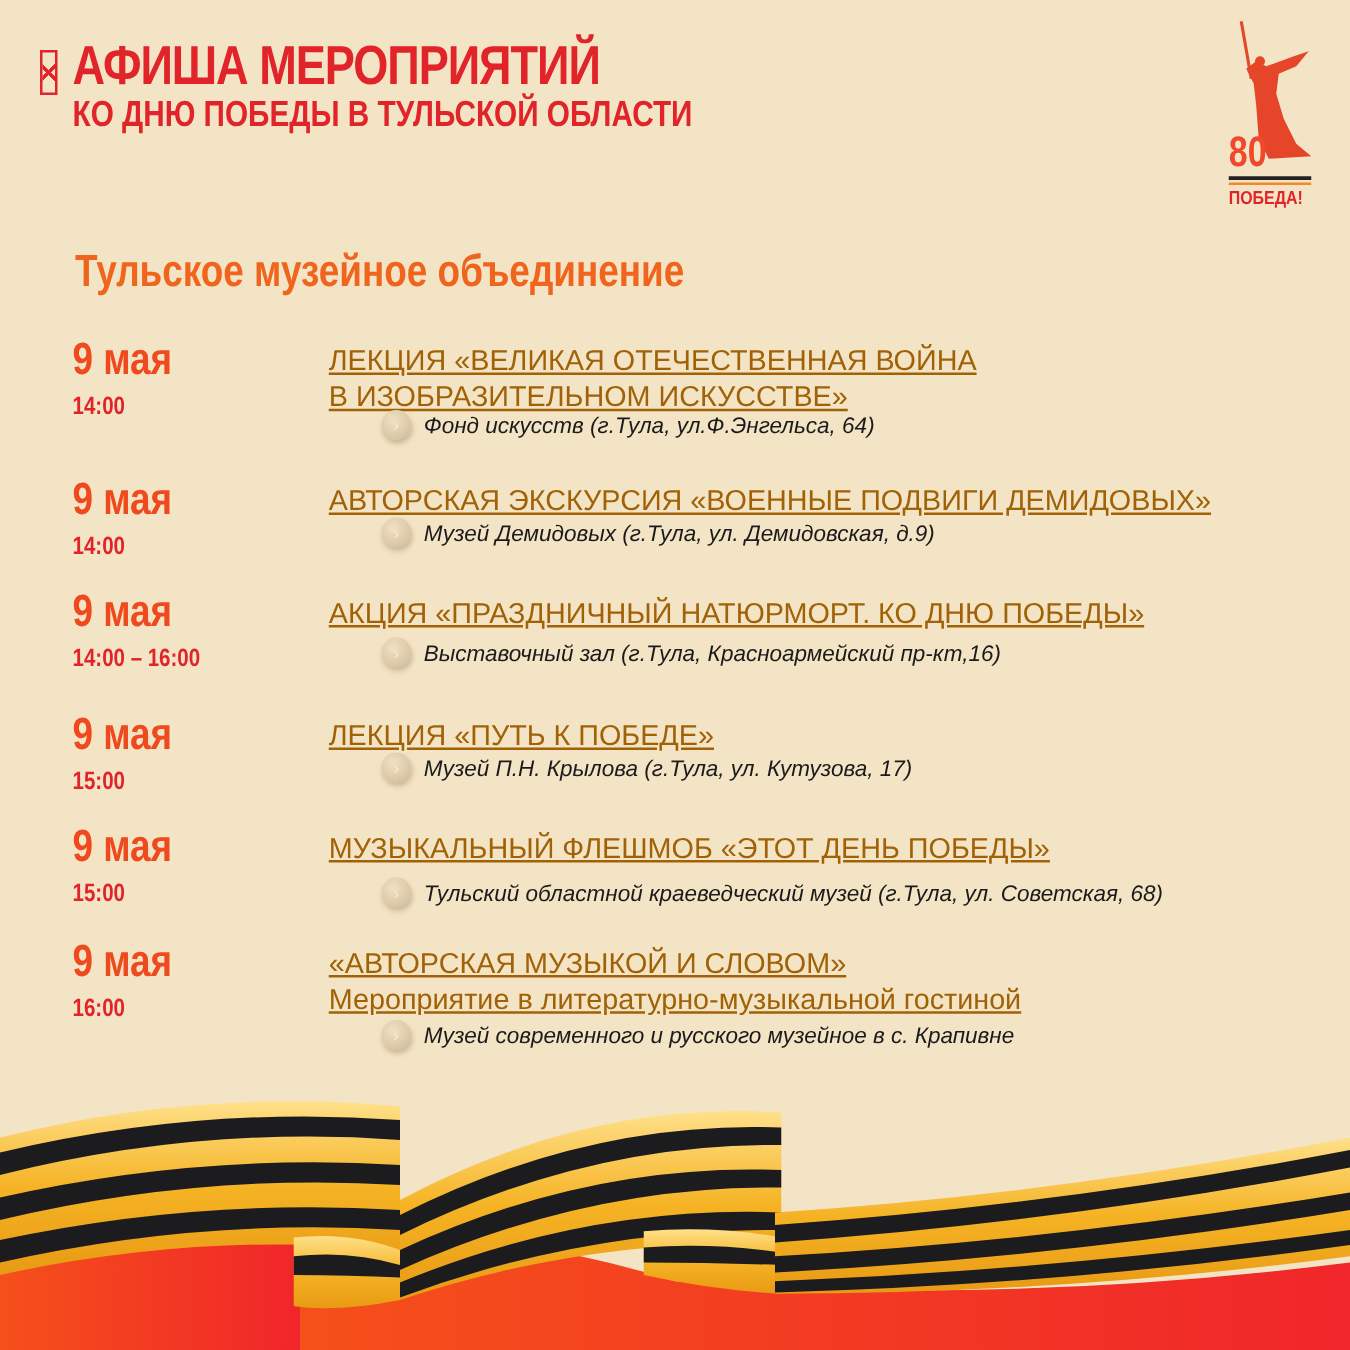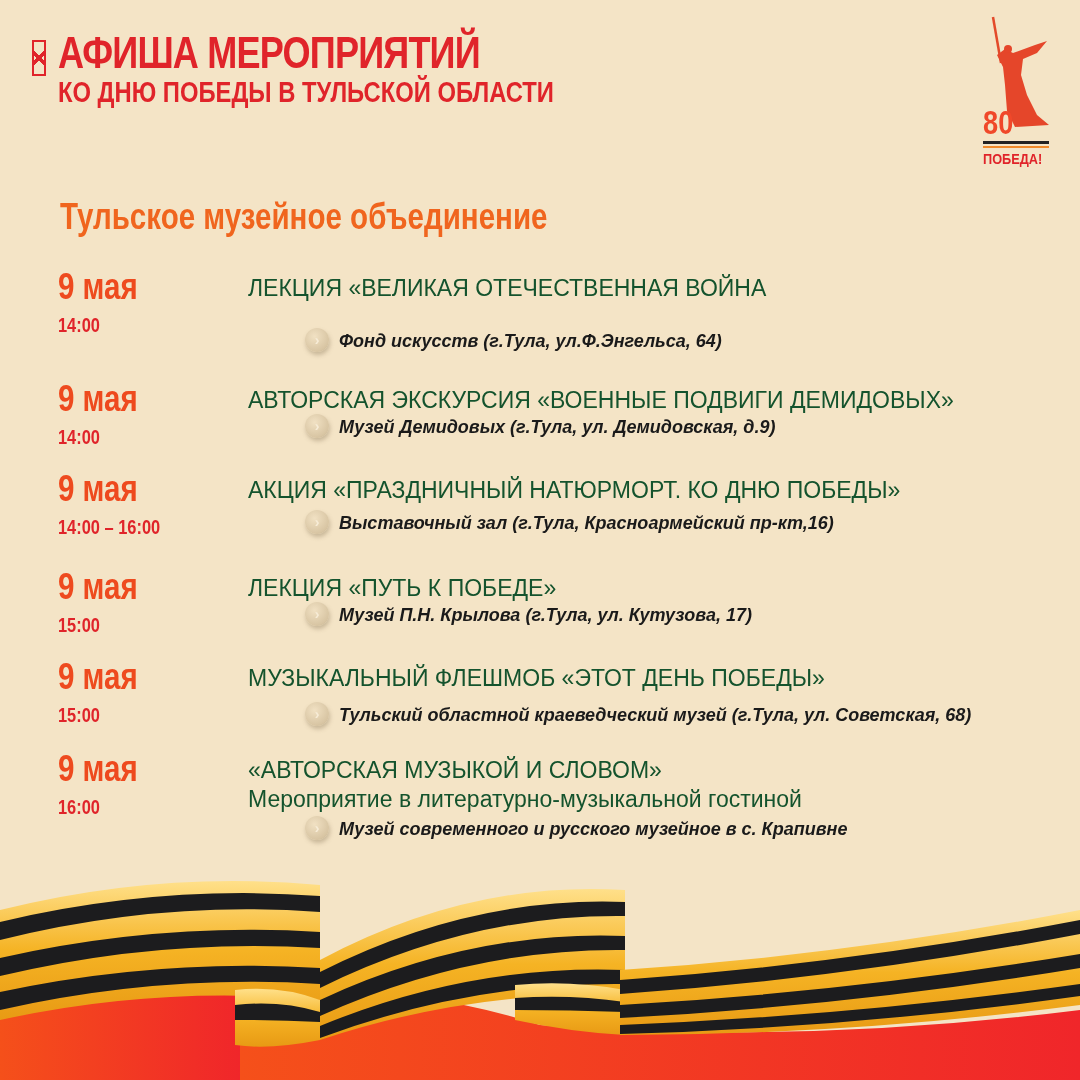--- a/index.html
+++ b/index.html
@@ -48,26 +48,26 @@
     position:absolute; left:58px; top:0; white-space:nowrap;
     font-weight:bold; color:#ee4a1e; font-size:36px;
     transform:scaleX(0.82); transform-origin:left top;
   }
   .ev-time {
     position:absolute; left:58px; top:48px; white-space:nowrap;
     font-weight:bold; color:#e0242a; font-size:20px;
     transform:scaleX(0.82); transform-origin:left top;
   }
   .ev-title {
-    position:absolute; left:248px; top:8px; white-space:nowrap;
-    color:#14532d; font-size:23px; line-height:29px;
+    position:absolute; left:263px; top:8px; white-space:nowrap;
+    color:#a16207; font-size:23px; line-height:29px;text-decoration:underline;
   }
   .ev-venue {
     position:absolute; left:305px; white-space:nowrap;
-    color:#1a1a1a; font-size:18px; font-style:italic;font-weight:bold;
+    color:#1a1a1a; font-size:18px; font-style:italic;
   }
   .chev {
     display:inline-block; width:24px; height:24px; border-radius:50%;
     background:radial-gradient(circle at 40% 35%, #f1e1c3 0%, #d8c5a3 70%, #b9a789 100%);
     box-shadow:1px 3px 4px rgba(120,100,70,0.35);
     vertical-align:middle; margin-right:10px; position:relative; top:-2px;
     color:#f7ecd7; font-size:14px; line-height:24px; text-align:center; font-style:normal;
   }
   .ribbon { position:absolute; left:0; top:860px; width:1080px; height:220px; }
 </style>
@@ -92,20 +92,21 @@
   <div class="emblem-text">ПОБЕДА!</div>
 </div>
 
 <div class="section-title">Тульское музейное объединение</div>
 
 <div class="event" style="top:266px;">
   <div class="ev-date">9 мая</div>
   <div class="ev-time">14:00</div>
   <div class="ev-title">
     <div>ЛЕКЦИЯ «ВЕЛИКАЯ ОТЕЧЕСТВЕННАЯ ВОЙНА</div>
+    <div>В ИЗОБРАЗИТЕЛЬНОМ ИСКУССТВЕ»</div>
   </div>
   <div class="ev-venue" style="top:64px;">
     <span class="chev">›</span><span>Фонд искусств (г.Тула, ул.Ф.Энгельса, 64)</span>
   </div>
 </div>
 
 <div class="event" style="top:378px;">
   <div class="ev-date">9 мая</div>
   <div class="ev-time">14:00</div>
   <div class="ev-title">

